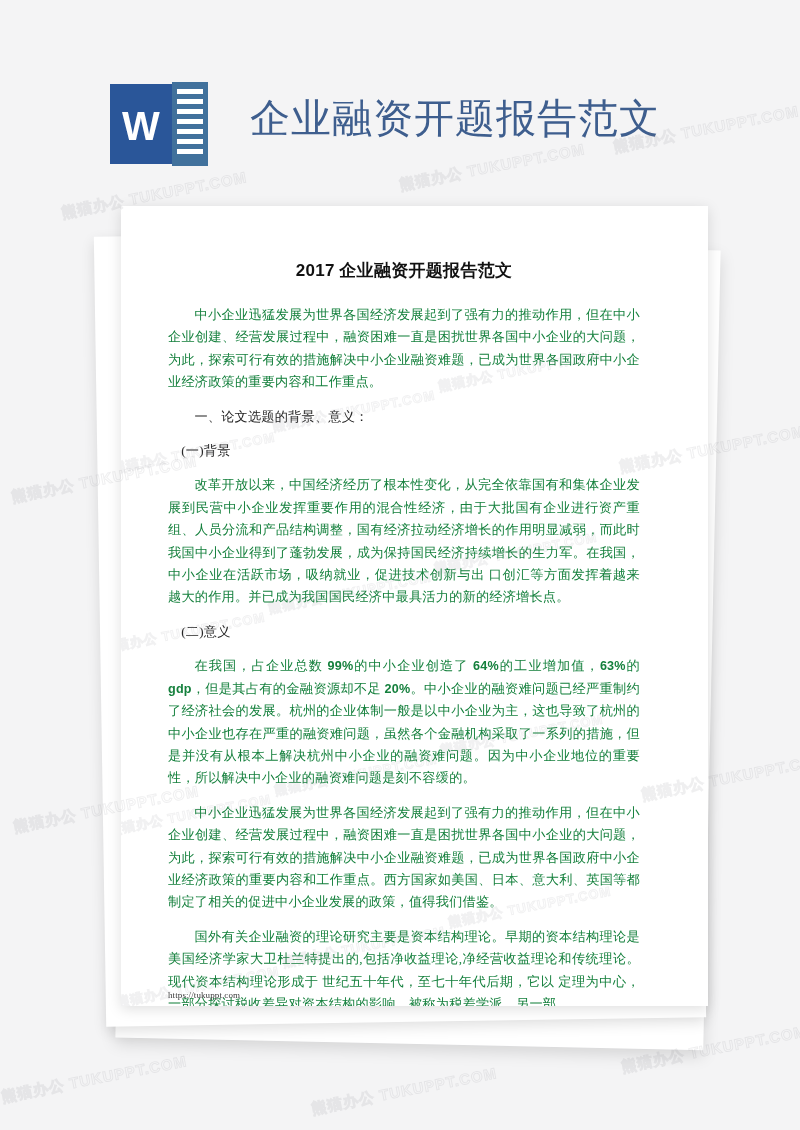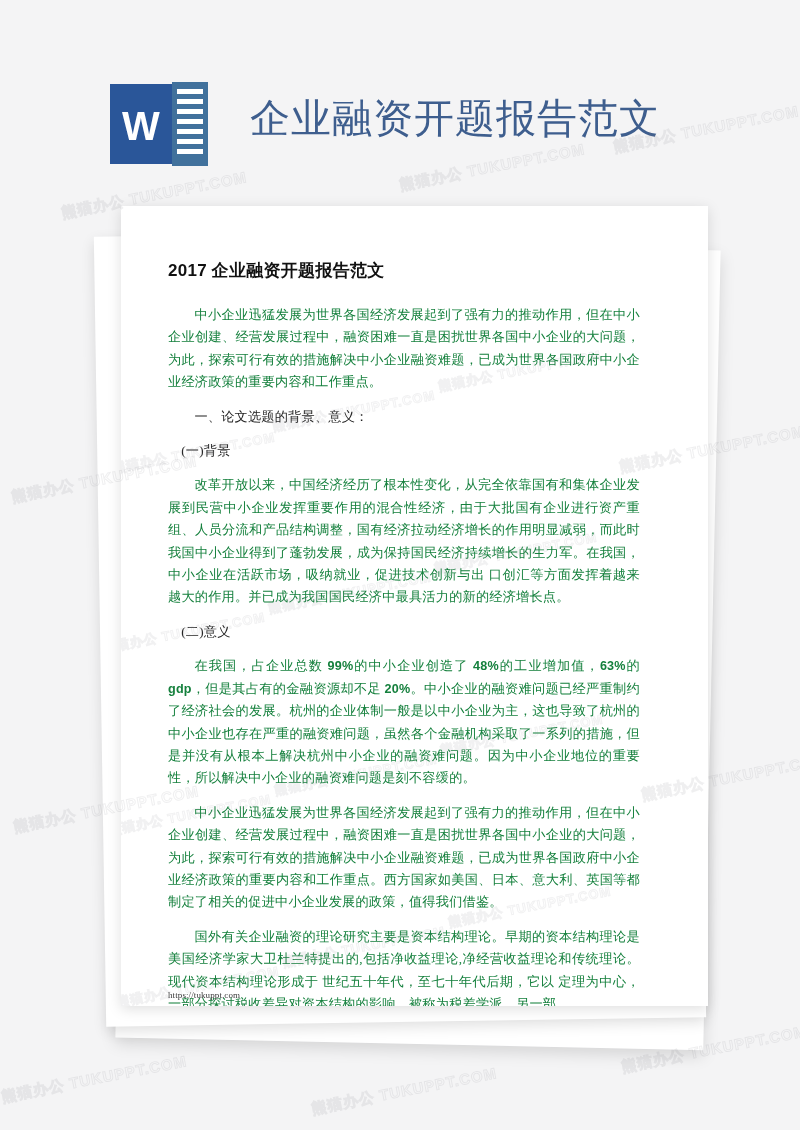--- a/index.html
+++ b/index.html
@@ -103,20 +103,21 @@
     color: #1f1f1f;
   }
   #doc-title {
     font-family: "Liberation Sans", sans-serif;
     font-weight: bold;
     font-size: 17px;
     line-height: 26px;
     color: #111;
     margin: 0 0 20px 0;
     letter-spacing: .3px;
+    text-align: center;
   }
   #doc-title .cjk { font-family: "Liberation Serif", serif; font-weight: bold; }
 
   p.para {
     margin: 0 0 12px 0;
     font-size: 13.2px;
     line-height: 22.4px;
     text-align: justify;
     text-justify: inter-ideograph;
     text-indent: 2em;
@@ -213,21 +214,21 @@
       <p class="para">中小企业迅猛发展为世界各国经济发展起到了强有力的推动作用，但在中小企业创建、经营发展过程中，融资困难一直是困扰世界各国中小企业的大问题，为此，探索可行有效的措施解决中小企业融资难题，已成为世界各国政府中小企业经济政策的重要内容和工作重点。</p>
 
       <p class="heading">一、论文选题的背景、意义：</p>
 
       <p class="sub-heading">(一)背景</p>
 
       <p class="para">改革开放以来，中国经济经历了根本性变化，从完全依靠国有和集体企业发展到民营中小企业发挥重要作用的混合性经济，由于大批国有企业进行资产重组、人员分流和产品结构调整，国有经济拉动经济增长的作用明显减弱，而此时我国中小企业得到了蓬勃发展，成为保持国民经济持续增长的生力军。在我国，中小企业在活跃市场，吸纳就业，促进技术创新与出 口创汇等方面发挥着越来越大的作用。并已成为我国国民经济中最具活力的新的经济增长点。</p>
 
       <p class="sub-heading">(二)意义</p>
 
-      <p class="para">在我国，占企业总数 <span class="num">99%</span>的中小企业创造了 <span class="num">48%</span>的工业增加值，<span class="num">63%</span>的 <span class="num">gdp</span>，但是其占有的金融资源却不足 <span class="num">20%</span>。中小企业的融资难问题已经严重制约了经济社会的发展。杭州的企业体制一般是以中小企业为主，这也导致了杭州的中小企业也存在严重的融资难问题，虽然各个金融机构采取了一系列的措施，但是并没有从根本上解决杭州中小企业的融资难问题。因为中小企业地位的重要性，所以解决中小企业的融资难问题是刻不容缓的。</p>
+      <p class="para">在我国，占企业总数 <span class="num">99%</span>的中小企业创造了 <span class="num">64%</span>的工业增加值，<span class="num">63%</span>的 <span class="num">gdp</span>，但是其占有的金融资源却不足 <span class="num">20%</span>。中小企业的融资难问题已经严重制约了经济社会的发展。杭州的企业体制一般是以中小企业为主，这也导致了杭州的中小企业也存在严重的融资难问题，虽然各个金融机构采取了一系列的措施，但是并没有从根本上解决杭州中小企业的融资难问题。因为中小企业地位的重要性，所以解决中小企业的融资难问题是刻不容缓的。</p>
 
 
 
       <p class="para">中小企业迅猛发展为世界各国经济发展起到了强有力的推动作用，但在中小企业创建、经营发展过程中，融资困难一直是困扰世界各国中小企业的大问题，为此，探索可行有效的措施解决中小企业融资难题，已成为世界各国政府中小企业经济政策的重要内容和工作重点。西方国家如美国、日本、意大利、英国等都制定了相关的促进中小企业发展的政策，值得我们借鉴。</p>
 
       <p class="para">国外有关企业融资的理论研究主要是资本结构理论。早期的资本结构理论是美国经济学家大卫杜兰特提出的,包括净收益理论,净经营收益理论和传统理论。现代资本结构理论形成于  世纪五十年代，至七十年代后期，它以  定理为中心，一部分探讨税收差异对资本结构的影响，被称为税差学派，另一部</p>
     </div>
 
     <div id="doc-footer-url">https://tukuppt.com</div>
   </div>

